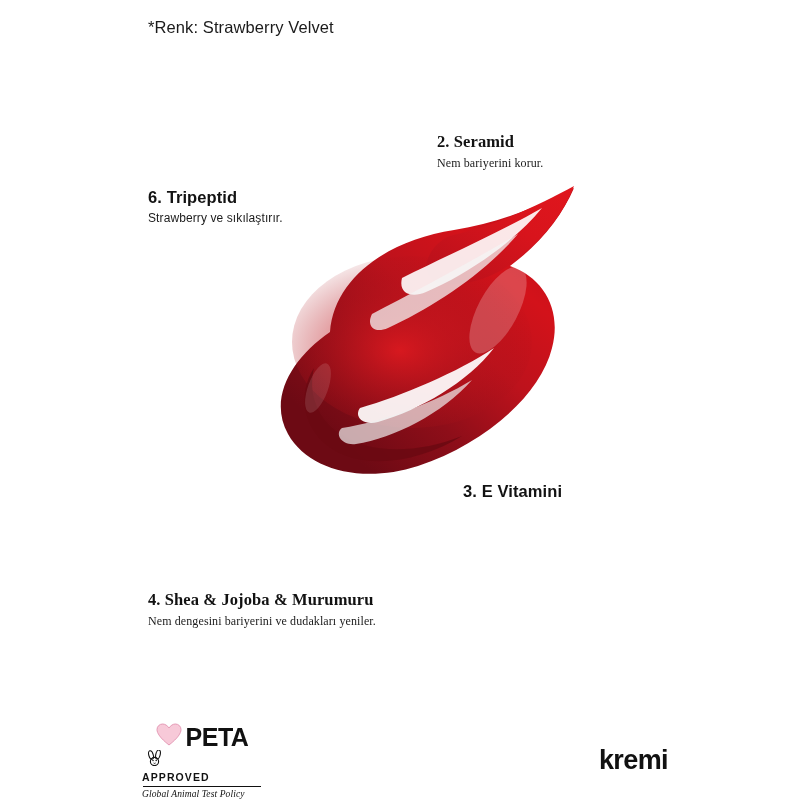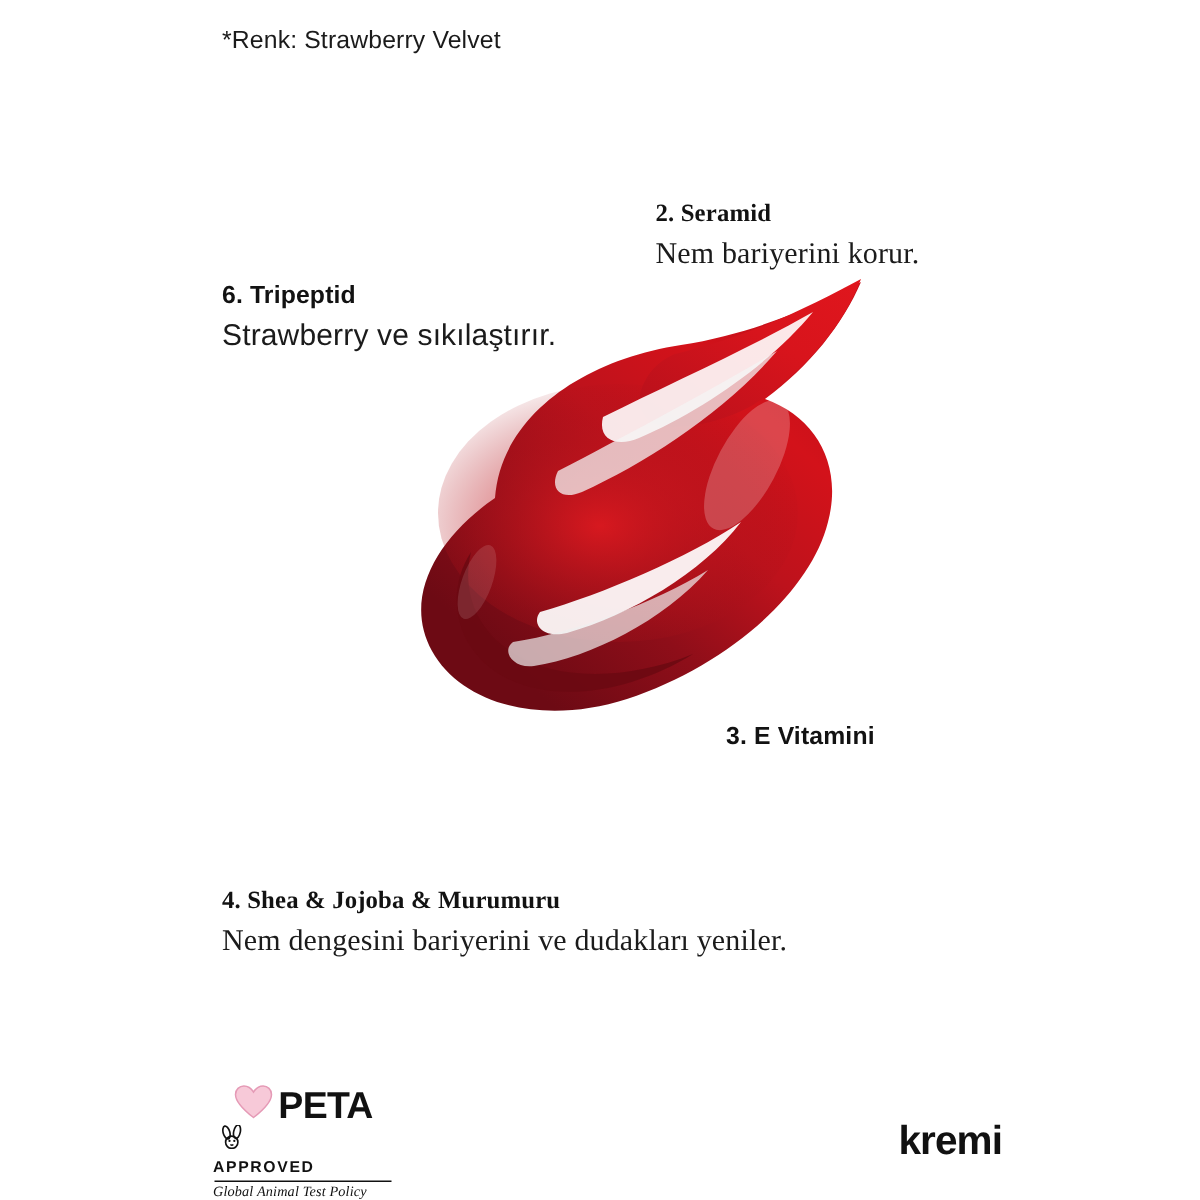--- a/index.html
+++ b/index.html
@@ -37,30 +37,30 @@
   }
   .annot .title {
     font-size: 16.5px;
     font-weight: bold;
     color: #121212;
     letter-spacing: 0.1px;
     margin: 0 0 4px 0;
     white-space: nowrap;
   }
   .annot .desc {
-    font-size: 20px;
+    font-size: 12px;
     font-weight: normal;
     color: #1b1b1b;
     letter-spacing: 0.1px;
     margin: 0;
     line-height: 1.32;
   }
   .annot.a1 { left: 148px; top: 188px; }
   .annot.a2 { left: 437px; top: 132px; font-family: Liberation Serif, serif; }
-  .annot.a3 { left: 484px; top: 482px; }
+  .annot.a3 { left: 463px; top: 482px; }
   .annot.a4 { left: 148px; top: 590px; font-family: Liberation Serif, serif; }
 
   
   .smear {
     position: absolute;
     left: 222px;
     top: 182px;
     width: 400px;
     height: 320px;
   }

